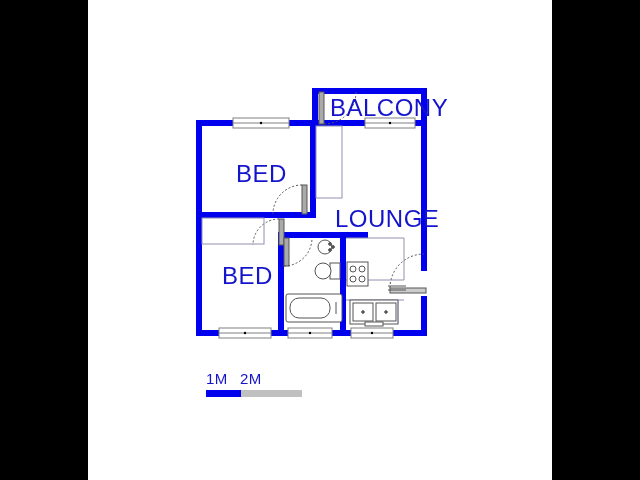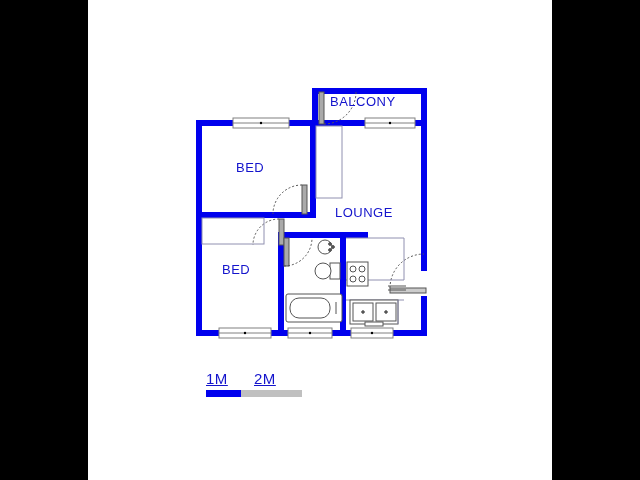--- a/index.html
+++ b/index.html
@@ -1,22 +1,22 @@
 <!DOCTYPE html>
 <html><head>
 <meta charset="utf-8">
 <style>
   html,body{margin:0;padding:0;background:#000;}
   body{width:640px;height:480px;overflow:hidden;font-family:"Liberation Sans",sans-serif;}
   #stage{position:relative;width:640px;height:480px;background:#000;}
   #paper{position:absolute;left:88px;top:0;width:464px;height:480px;background:#fff;}
   #plan{position:absolute;left:0;top:0;width:464px;height:480px;}
   .lbl{position:absolute;color:#1414cc;font-family:"Liberation Sans",sans-serif;white-space:nowrap;}
-  .room-label{font-size:13px;letter-spacing:.5px;}
-  .scale-label{font-size:15px;letter-spacing:.5px;text-decoration:underline;}
+  .room-label{font-size:24px;letter-spacing:.5px;}
+  .scale-label{font-size:15px;letter-spacing:.5px;}
   #scalebar{position:absolute;height:7px;}
   #scalebar .seg{position:absolute;top:0;height:7px;}
 </style>
 </head>
 <body>
 
 <div id="stage">
   <div id="paper">
 
     <svg id="plan" viewBox="0 0 464 480">
@@ -167,21 +167,21 @@
         </g>
       </g>
     </svg>
 
     <div class="lbl room-label" style="left:148px;top:160px;">BED</div>
     <div class="lbl room-label" style="left:134px;top:262px;">BED</div>
     <div class="lbl room-label" style="left:247px;top:177px;margin-top:28px;">LOUNGE</div>
     <div class="lbl room-label" style="left:242px;top:94px;">BALCONY</div>
 
     <div class="lbl scale-label" style="left:118px;top:370px;">1M</div>
-    <div class="lbl scale-label" style="left:166px;top:370px;">2M</div>
+    <div class="lbl scale-label" style="left:152px;top:370px;">2M</div>
 
     <div id="scalebar" style="left:118px;top:390px;width:96px;">
       <div class="seg" style="left:0;width:35px;background:#0000ee;"></div>
       <div class="seg" style="left:35px;width:61px;background:#c0c0c0;"></div>
     </div>
 
   </div>
 </div>
 
 </body></html>

